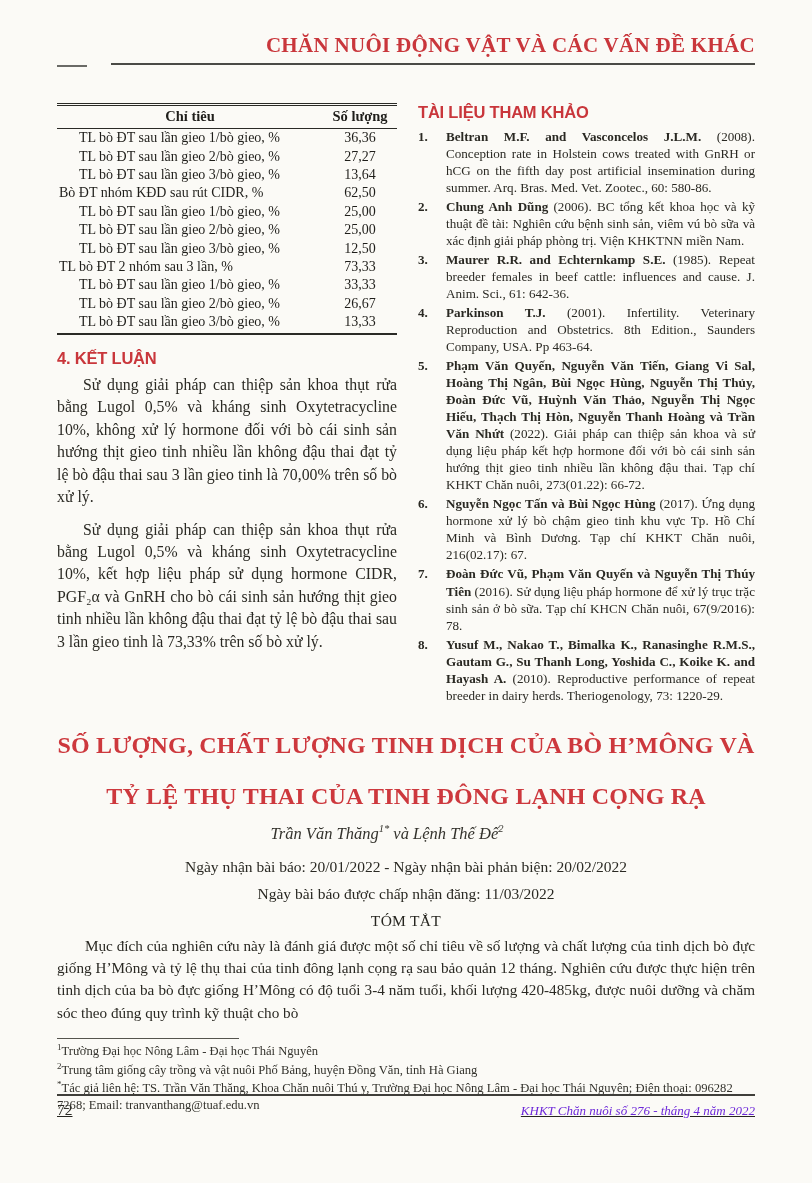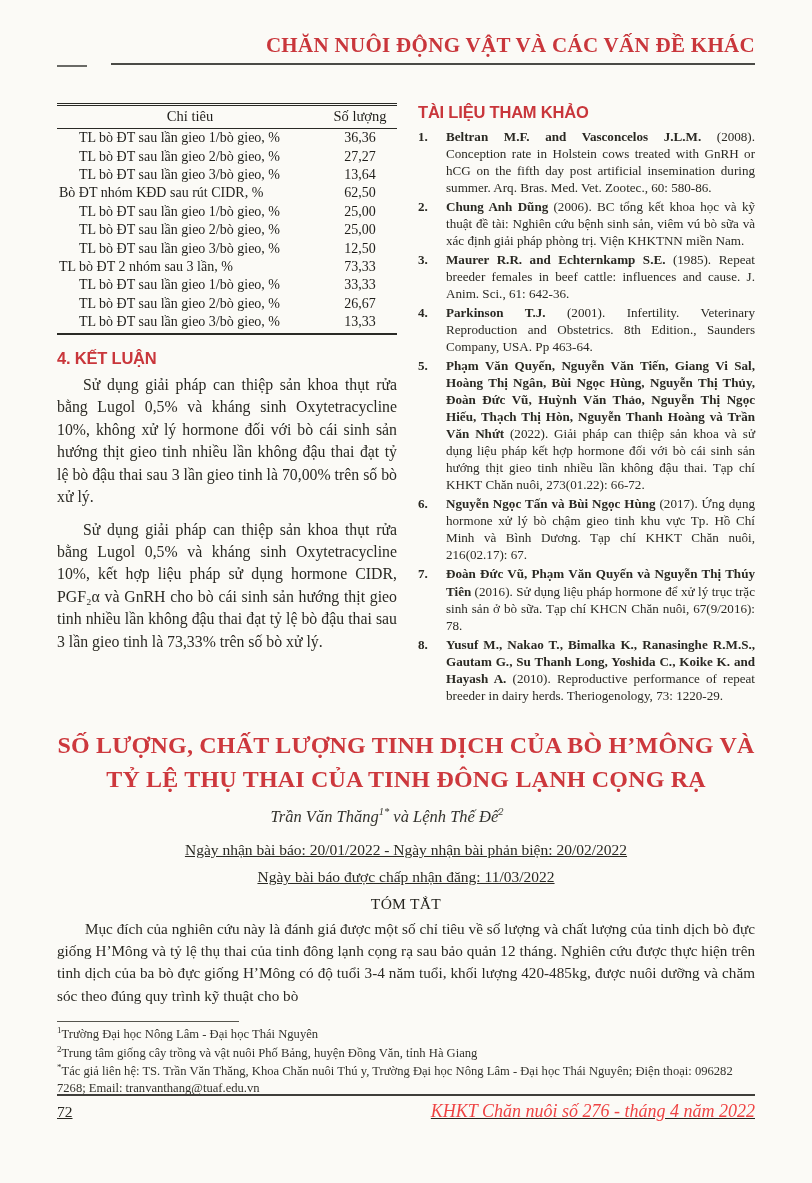--- a/index.html
+++ b/index.html
@@ -21,21 +21,21 @@
   .header-rule .dash{width:30px;height:2px;background:#6a6a66;margin-top:4px;}
   .header-rule .line{flex:1;height:2px;background:#4a4a46;margin-left:24px;}
   
   .columns{display:flex;gap:21px;margin-top:36px;}
   .col-left{width:340px;flex:none;}
   .col-right{flex:1;min-width:0;}
   
   table.results{width:100%;border-collapse:collapse;font-size:14px;color:#1f1e1a;}
   table.results th{
     border-top:3px double #2a2a26;border-bottom:1.5px solid #2a2a26;
-    font-weight:normal;padding:2px 0 3px;text-align:center;font-size:14.5px;
+    font-weight:bold;padding:2px 0 3px;text-align:center;font-size:14.5px;
   }
   table.results td{padding:1.2px 0;}
   table.results td.label{text-align:left;padding-left:2px;}
   table.results td.label.indent{padding-left:22px;}
   table.results td.value{text-align:center;width:74px;}
   table.results tr:last-child td{border-bottom:2px solid #2a2a26;padding-bottom:3px;}
   
   .section-heading{
     font-family:"Liberation Sans", sans-serif;
     color:#c9363b;font-weight:800;font-size:16.5px;letter-spacing:-.2px;
@@ -51,45 +51,45 @@
   .ref-list{margin-top:4px;}
   .ref-item{display:flex;margin-bottom:2px;font-size:13.1px;line-height:1.3;color:#2a2923;}
   .ref-num{flex:none;width:28px;font-weight:bold;}
   .ref-body{flex:1;text-align:justify;}
   .ref-body b{font-weight:bold;}
   
   .article{margin-top:22px;}
   .article-title{margin:0;text-align:center;}
   .title-line{
     color:#cd383d;font-weight:bold;font-size:24px;line-height:1.42;
-    font-family:"Liberation Serif", serif;letter-spacing:.2px;
+    font-family:"Liberation Serif", serif;letter-spacing:.2px;margin-top:17px;
   }
   .authors{
     text-align:center;font-style:italic;font-size:16.5px;
     margin:10px 38px 0 0;color:#33322c;
   }
   .authors sup{font-size:10.5px;font-style:italic;}
-  .dates{ text-align:center;font-size:15.5px;line-height:1.75;margin-top:10px;color:#2a2923;text-decoration:underline;}
+  .dates{ text-align:center;font-size:15.5px;line-height:1.75;margin-top:10px;color:#2a2923;}
   .abstract-heading{text-align:center;font-weight:normal;font-size:15.5px;margin-top:4px;letter-spacing:.3px;}
   .abstract-text{
     margin:5px 0 0;text-align:justify;text-indent:28px;
     font-size:15.2px;line-height:1.47;color:#2a2923;
   }
   
   .footnotes{margin-top:14px;border-top:1.3px solid #55544e;width:100%;padding-top:3px;}
   .footnotes{border-top:none;position:relative;}
   .footnotes::before{content:"";position:absolute;left:0;top:0;width:182px;height:1.3px;background:#55544e;}
   .footnote{font-size:12.6px;line-height:1.32;color:#33322c;padding-top:1px;}
   .footnote sup{font-size:9px;}
   
   .footer{position:absolute;left:57px;right:57px;top:1094px;}
   .footer-rule{height:1.6px;background:#3f3e3a;}
   .footer-row{display:flex;justify-content:space-between;align-items:baseline;margin-top:5px;text-decoration:underline;}
   .page-number{font-size:15.5px;color:#2a2923;}
-  .journal-line{font-style:italic;font-size:18px;color:#ef4444;}
+  .journal-line{font-style:italic;font-size:13px;color:#6d28d9;}
 </style>
 </head>
 <body>
 
 <div class="page">
 
   <header>
     <div class="journal-header-title">CHĂN NUÔI ĐỘNG VẬT VÀ CÁC VẤN ĐỀ KHÁC</div>
     <div class="header-rule">
       <span class="dash"></span>

